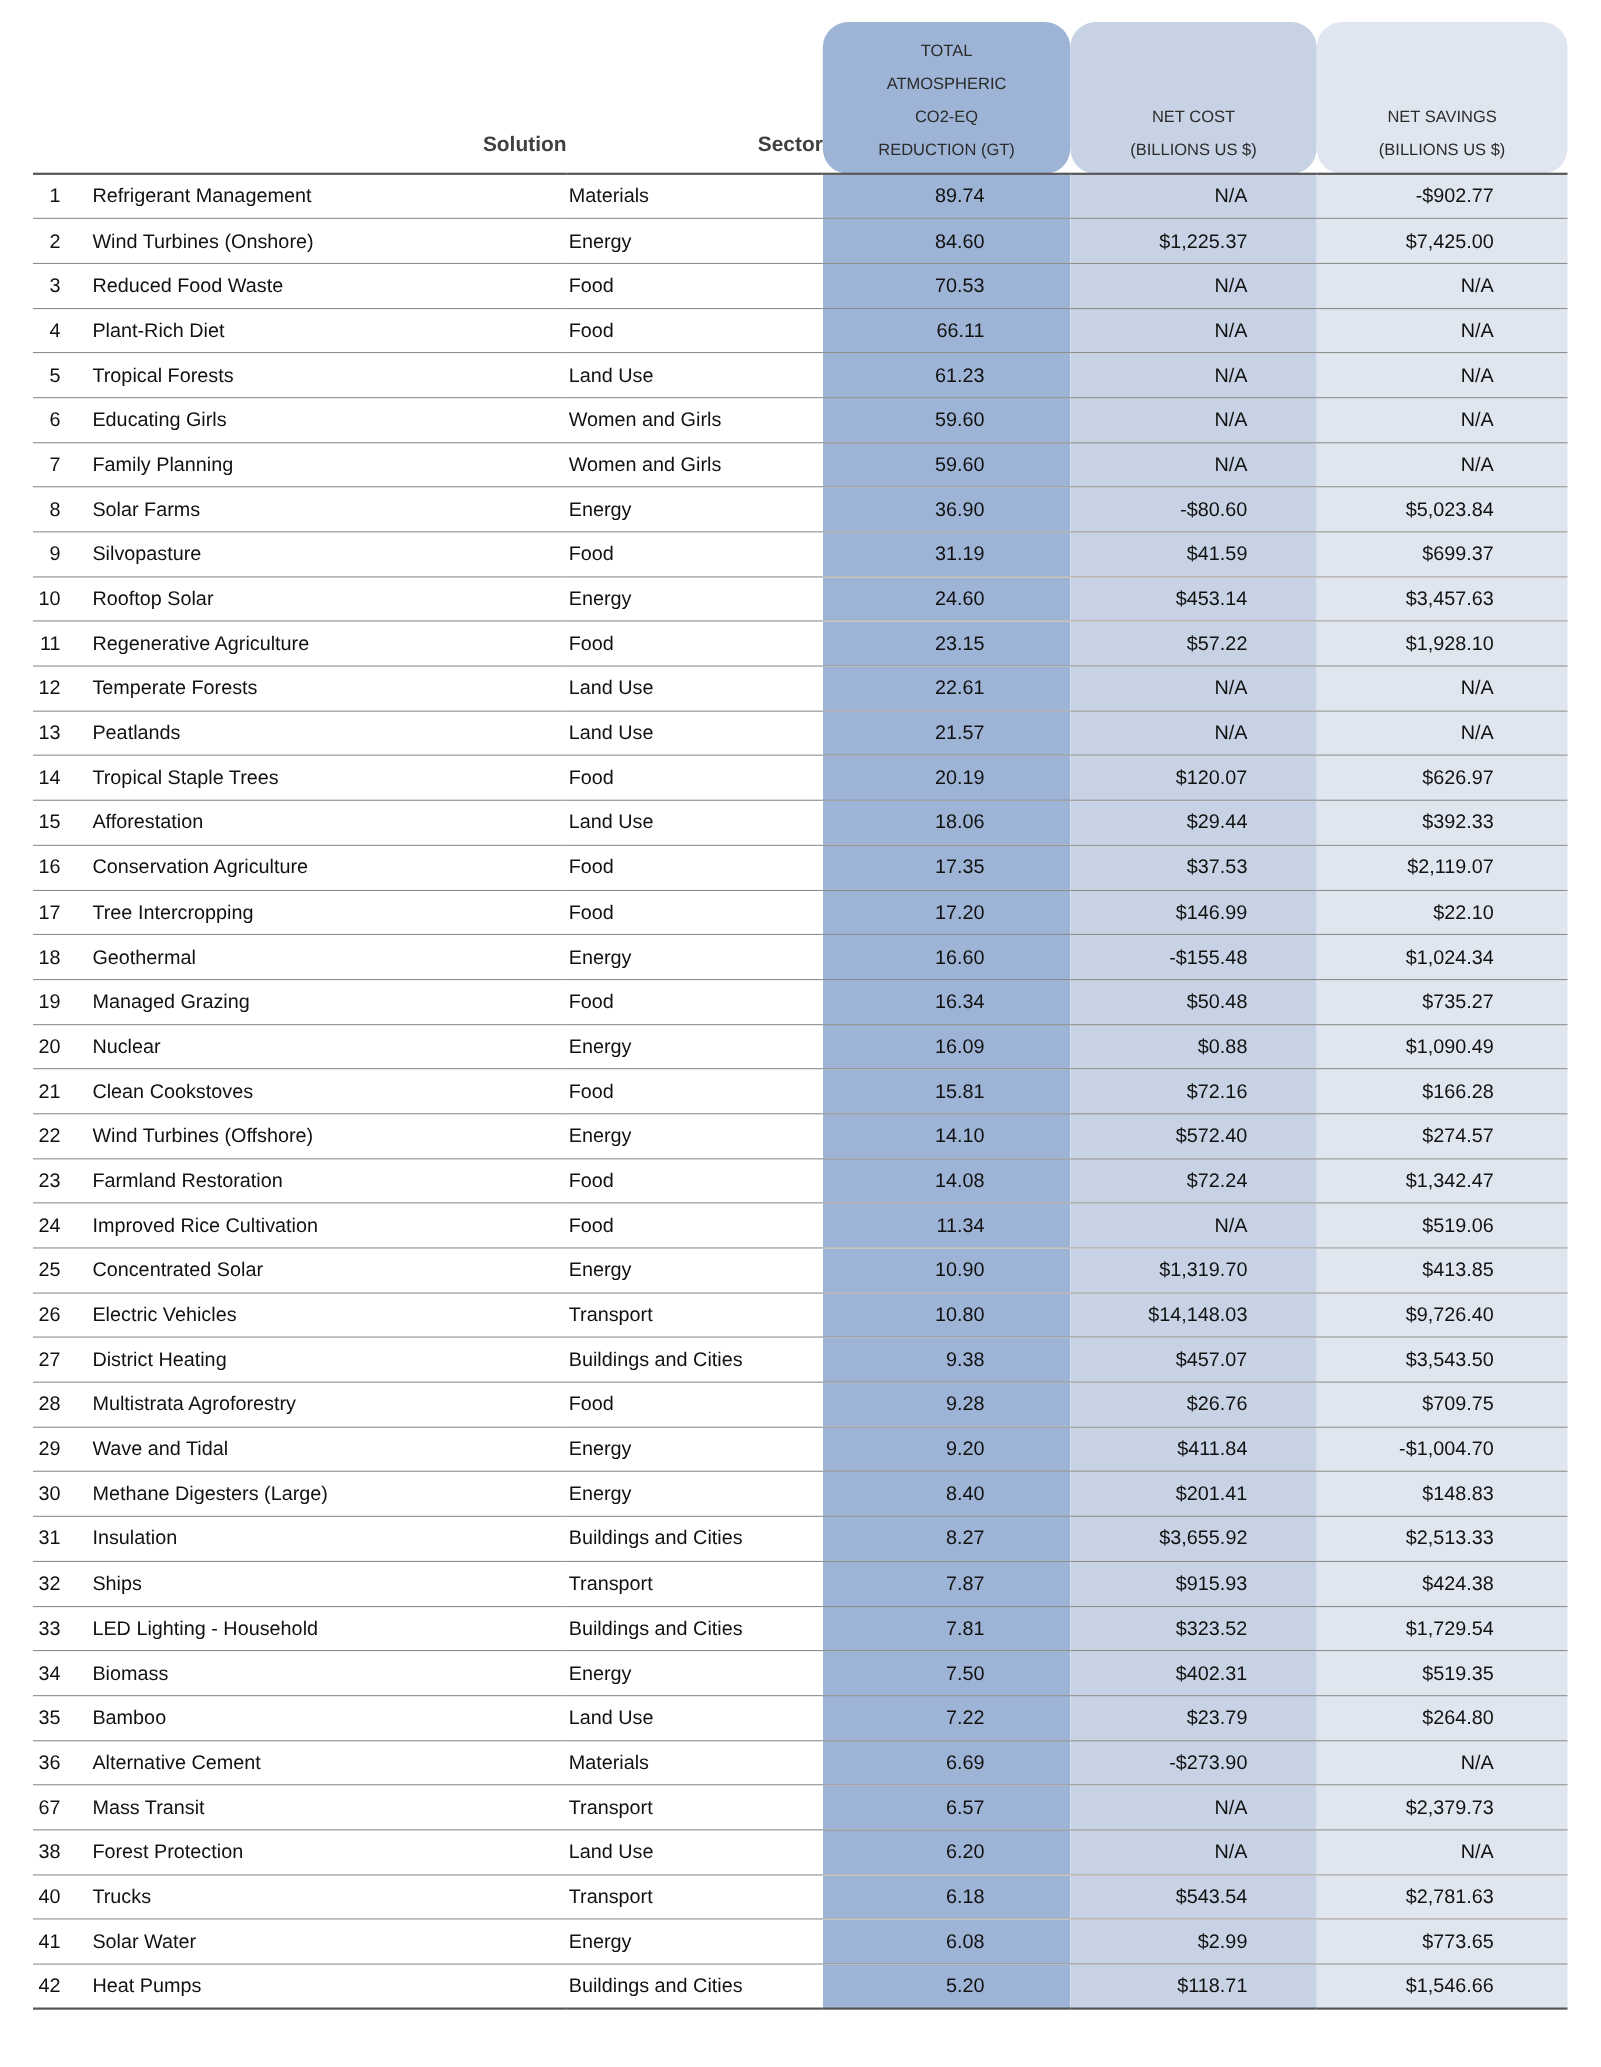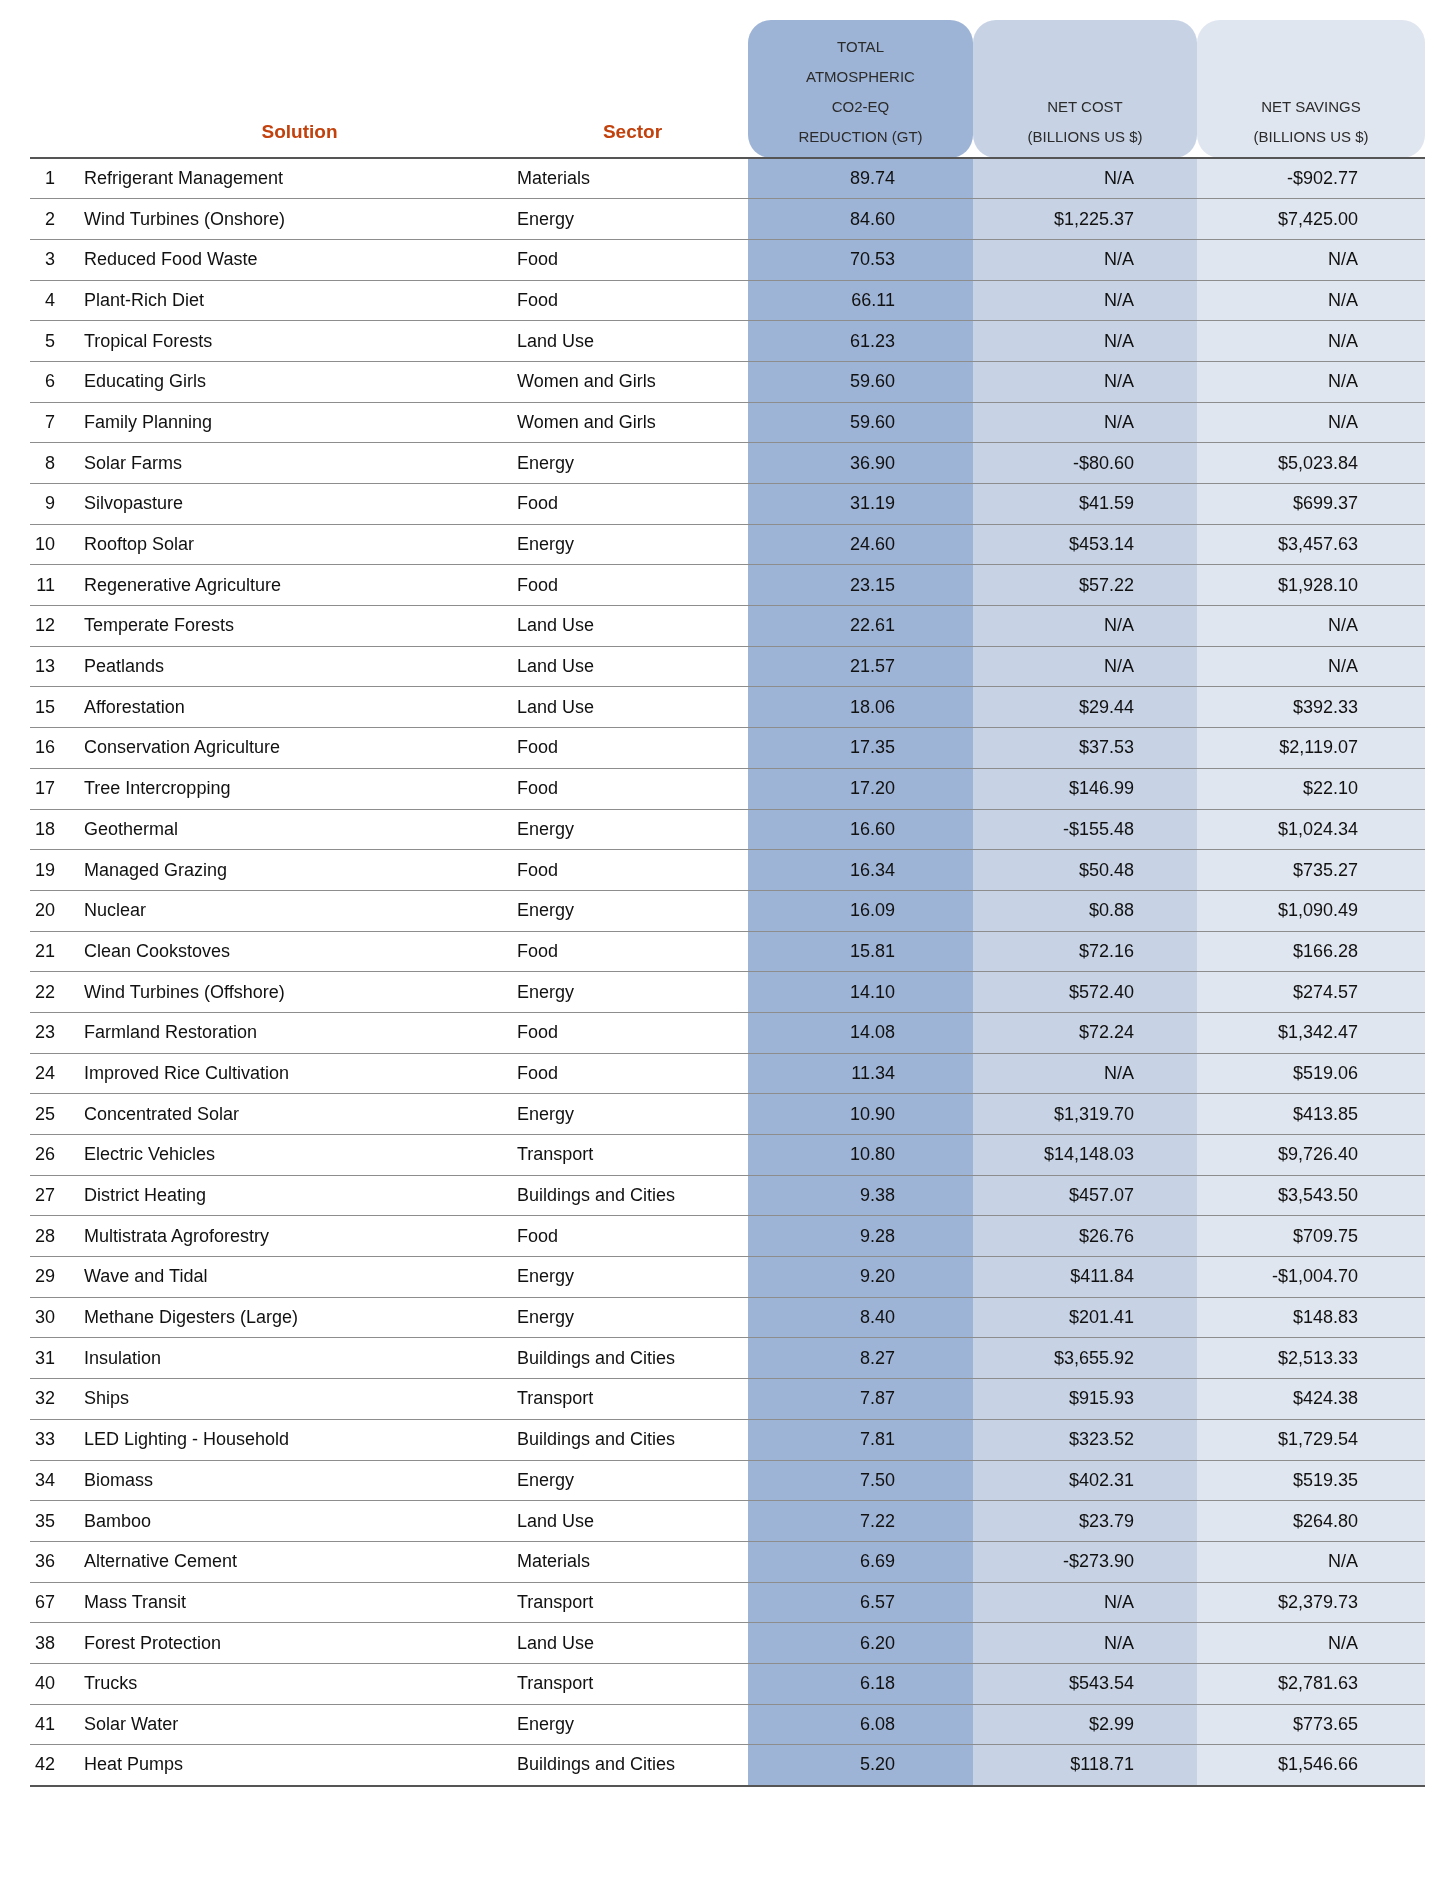--- a/index.html
+++ b/index.html
@@ -25,25 +25,25 @@
   col.c-savings { width:228px; }
 
   thead tr { height:138px; }
   thead th {
     vertical-align:bottom;
     border-bottom:2px solid #555555;
     font-weight:normal;
     padding:0;
   }
   th.h-sol, th.h-sec {
-    text-align:center;
+    text-align:right;
     font-weight:bold;
     font-size:19px;
     padding-bottom:14px;
-    color:#c2410c;
+    color:#404040;
   }
   th.h-sol { padding-left:24px; }
   th.h-sec { padding-left:2px; }
   th.h-co2, th.h-cost, th.h-savings {
     text-align:center;
     font-size:15px;
     color:#2b2b2b;
     padding-bottom:5px;
     border-radius:23px;
   }
@@ -205,20 +205,28 @@
         </tr>
         <tr>
           <td class="td-rank">13</td>
           <td class="td-solution">Peatlands</td>
           <td class="td-sector">Land Use</td>
           <td class="td-co2">21.57</td>
           <td class="td-cost">N/A</td>
           <td class="td-savings">N/A</td>
         </tr>
         <tr>
+          <td class="td-rank">14</td>
+          <td class="td-solution">Tropical Staple Trees</td>
+          <td class="td-sector">Food</td>
+          <td class="td-co2">20.19</td>
+          <td class="td-cost">$120.07</td>
+          <td class="td-savings">$626.97</td>
+        </tr>
+        <tr>
           <td class="td-rank">15</td>
           <td class="td-solution">Afforestation</td>
           <td class="td-sector">Land Use</td>
           <td class="td-co2">18.06</td>
           <td class="td-cost">$29.44</td>
           <td class="td-savings">$392.33</td>
         </tr>
         <tr>
           <td class="td-rank">16</td>
           <td class="td-solution">Conservation Agriculture</td>

